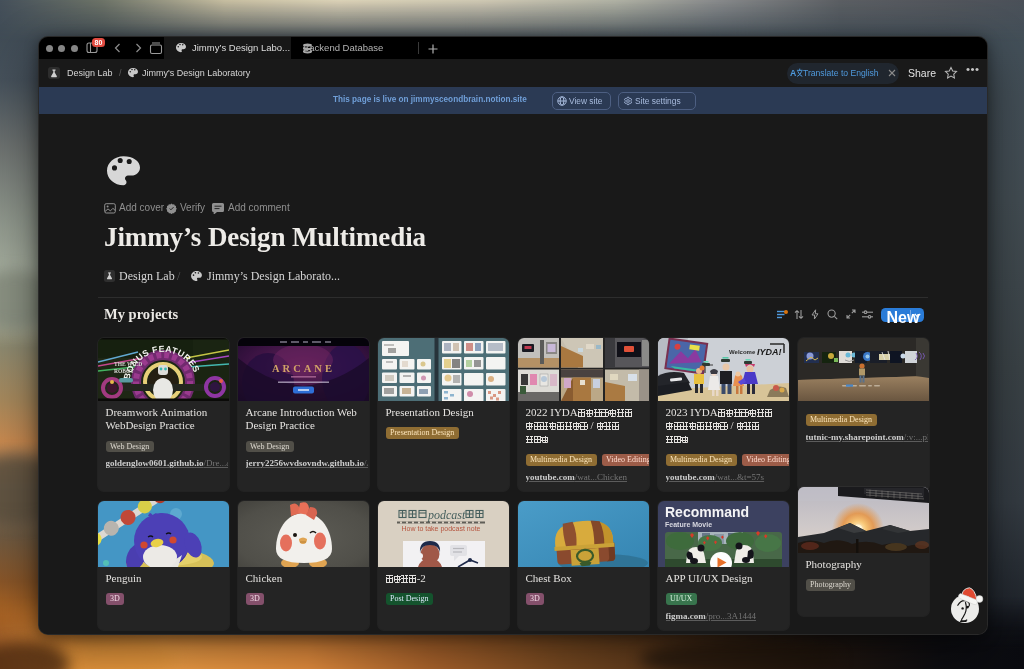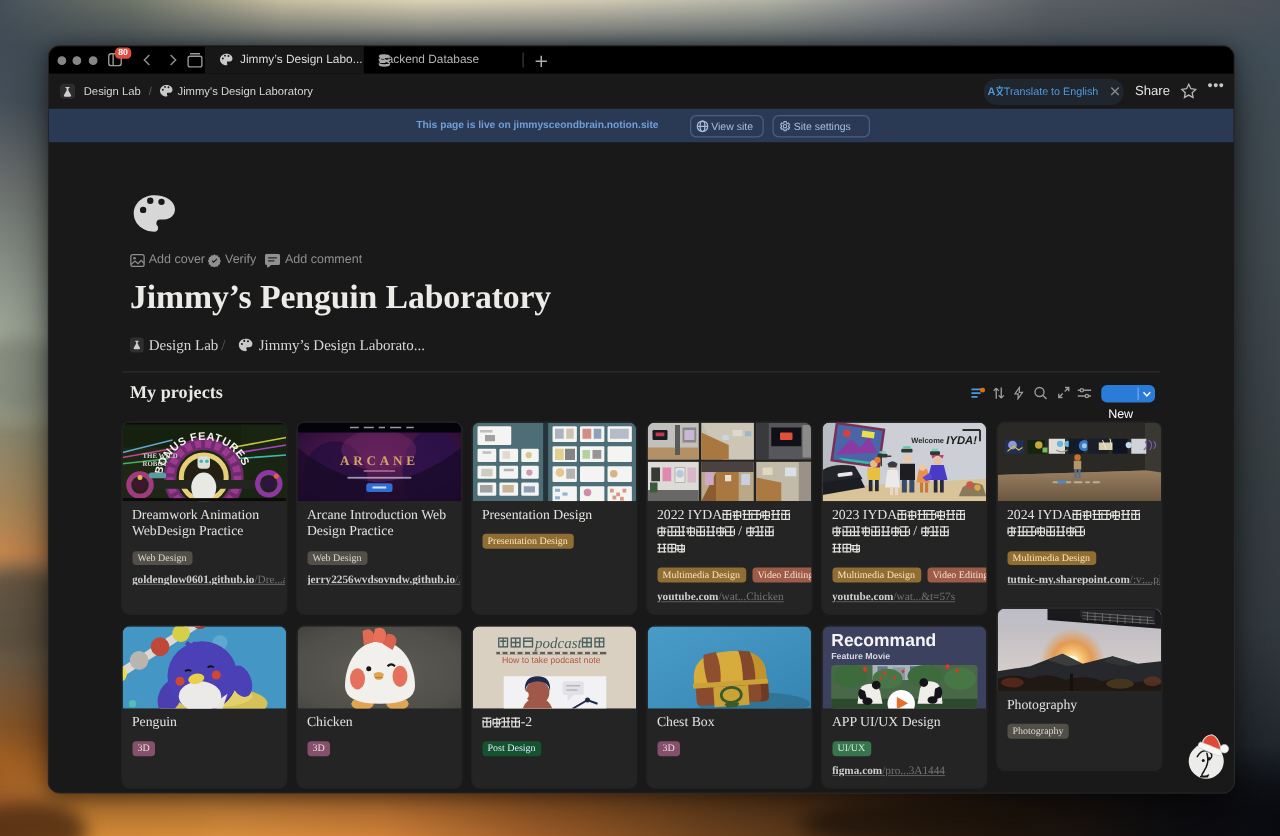--- a/index.html
+++ b/index.html
@@ -219,21 +219,21 @@
           <path d="M8 12l2.8 2.8L16.5 9" stroke="#191919" stroke-width="2" fill="none"></path>
         </svg>
       <span style="position:absolute;left:76px;top:0">Verify</span>
       <svg class="abs" style="left:108px;top:1px" width="12" height="11" viewBox="0 0 12 11" fill="#909090">
           <path d="M1.5 0h9A1.5 1.5 0 0112 1.5v6A1.5 1.5 0 0110.5 9H5l-2.4 2a.6.6 0 01-1-.5V9h-.1A1.5 1.5 0 010 7.5v-6A1.5 1.5 0 011.5 0z"></path>
           <line x1="2.5" y1="3.2" x2="9.5" y2="3.2" stroke="#242424" stroke-width="1"></line>
           <line x1="2.5" y1="5.6" x2="7.5" y2="5.6" stroke="#242424" stroke-width="1"></line>
         </svg>
       <span style="position:absolute;left:124px;top:0">Add comment</span>
     </div>
-    <div id="pagetitle">Jimmy’s Penguin Laboratory</div>
+    <div id="pagetitle">Jimmy’s Design Multimedia</div>
     <div id="crumb2">
       <span class="abs" style="left:0;top:1px;width:11px;height:12px;background:#2f2f2f;border-radius:2.5px"></span>
       <svg class="abs" style="left:2px;top:3px" width="7" height="8" viewBox="0 0 10 11" fill="#cfcfcf">
           <path d="M3.5 1h3v.9h-.6v2.3l2.6 4.5c.4.7-.1 1.6-.9 1.6H2.4c-.8 0-1.3-.9-.9-1.6l2.6-4.5V1.9h-.6z"></path>
           <rect x="2.8" y="0.6" width="4.4" height="1" rx=".5"></rect>
         </svg>
       <span class="abs" style="left:15px;top:0">Design Lab</span>
       <span class="abs" style="left:73px;top:0;color:#5a5a5a">/</span>
       <svg class="abs" style="left:86px;top:1px" width="13" height="13" viewBox="0 0 24 24">
           <path fill="#c9c9c9" d="M12 2C6.5 2 2 6.1 2 11.2c0 5.1 4.5 9.2 10 9.2 1 0 1.8-.8 1.8-1.8 0-.5-.2-.9-.5-1.2-.3-.3-.4-.7-.4-1.1 0-1 .8-1.8 1.8-1.8h2.1c3 0 5.2-2.2 5.2-5C22 5.1 17.5 2 12 2zM6.5 11a1.5 1.5 0 110-3 1.5 1.5 0 010 3zm3.5-4.5a1.5 1.5 0 110-3 1.5 1.5 0 010 3zm5.5.5a1.5 1.5 0 110-3 1.5 1.5 0 010 3z"></path>
@@ -263,21 +263,21 @@
       <svg class="abs" style="left:69px;top:1px" width="10" height="10" viewBox="0 0 10 10" fill="none" stroke="#9b9b9b" stroke-width="1.1">
           <path d="M6 1h3v3M9 1L5.8 4.2M4 9H1V6M1 9l3.2-3.2"></path>
         </svg>
       <svg class="abs" style="left:85px;top:1.5px" width="11" height="9" viewBox="0 0 11 9" fill="none" stroke="#9b9b9b" stroke-width="1.1">
           <line x1="0" y1="2.2" x2="11" y2="2.2"></line>
           <line x1="0" y1="6.8" x2="11" y2="6.8"></line>
           <circle cx="3.5" cy="2.2" r="1.3" fill="#191919"></circle>
           <circle cx="7.5" cy="6.8" r="1.3" fill="#191919"></circle>
         </svg>
       <div class="abs" style="left:103.5px;top:-.5px;width:43px;height:14.5px;background:#2a7cd8;border-radius:4.5px">
-        <span style="position:absolute;left:6px;top:18px;color:#fff;font-size:10px;font-weight:normal">New</span>
+        <span style="position:absolute;left:6px;top:1px;color:#fff;font-size:16px;font-weight:bold">New</span>
         <div style="position:absolute;right:12.5px;top:2px;width:1px;height:10.5px;background:rgba(255,255,255,.35)"></div>
         <svg style="position:absolute;right:3px;top:5px" width="7" height="5" viewBox="0 0 7 5" fill="none" stroke="#fff" stroke-width="1.2">
             <path d="M.8.8L3.5 3.8 6.2.8"></path>
           </svg>
       </div>
     </div>
     <div id="grid">
 
       <div class="card" style="left:58.5px;top:224px;height:153px">
         <div class="cimg" style="height:63px">
@@ -632,22 +632,20 @@
                 <rect x="44" y="47" width="8" height="1.6" rx=".8"></rect>
                 <rect x="54" y="47" width="5" height="1.6" rx=".8"></rect>
                 <rect x="61" y="47" width="7" height="1.6" rx=".8"></rect>
                 <rect x="70" y="47" width="4" height="1.6" rx=".8"></rect>
                 <rect x="76" y="47" width="6" height="1.6" rx=".8"></rect>
               </g>
             <rect x="48" y="46.5" width="7" height="2.2" fill="#4a88c8"></rect>
           </svg>
         </div>
         <div class="cbody">
-          <div class="ct">2024 IYDA<span class="g"></span><span class="g v2"></span><span class="g v3"></span><span class="g"></span><span class="g v2"></span><span class="g v3"></span><span class="g"></span><br>
-          <span class="g v2"></span><span class="g v3"></span><span class="g"></span><span class="g v2"></span><span class="g"></span><span class="g v3"></span><span class="g v2"></span><span class="g"></span></div>
           <div class="tags">
               <span class="pill tg-gold">Multimedia Design</span>
             </div>
           <div class="url"><b>tutnic-my.sharepoint.com</b><span>/:v:...plFEy6</span></div>
         </div>
       </div>
 
       <div class="card" style="left:58.5px;top:387px;height:129px">
         <div class="cimg" style="height:66px">
           <svg width="131" height="66" viewBox="0 0 131 66">

